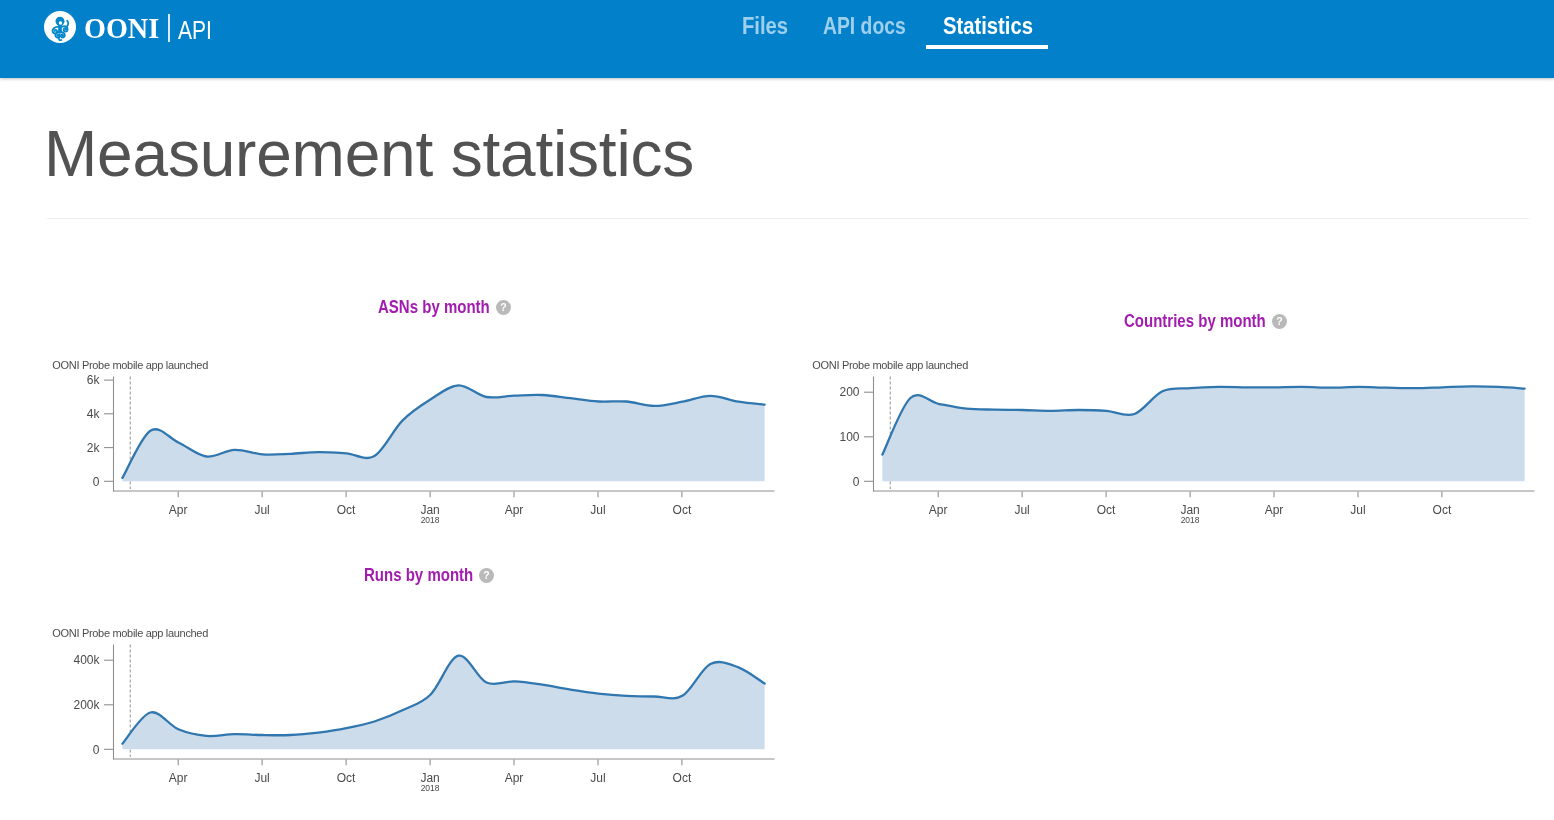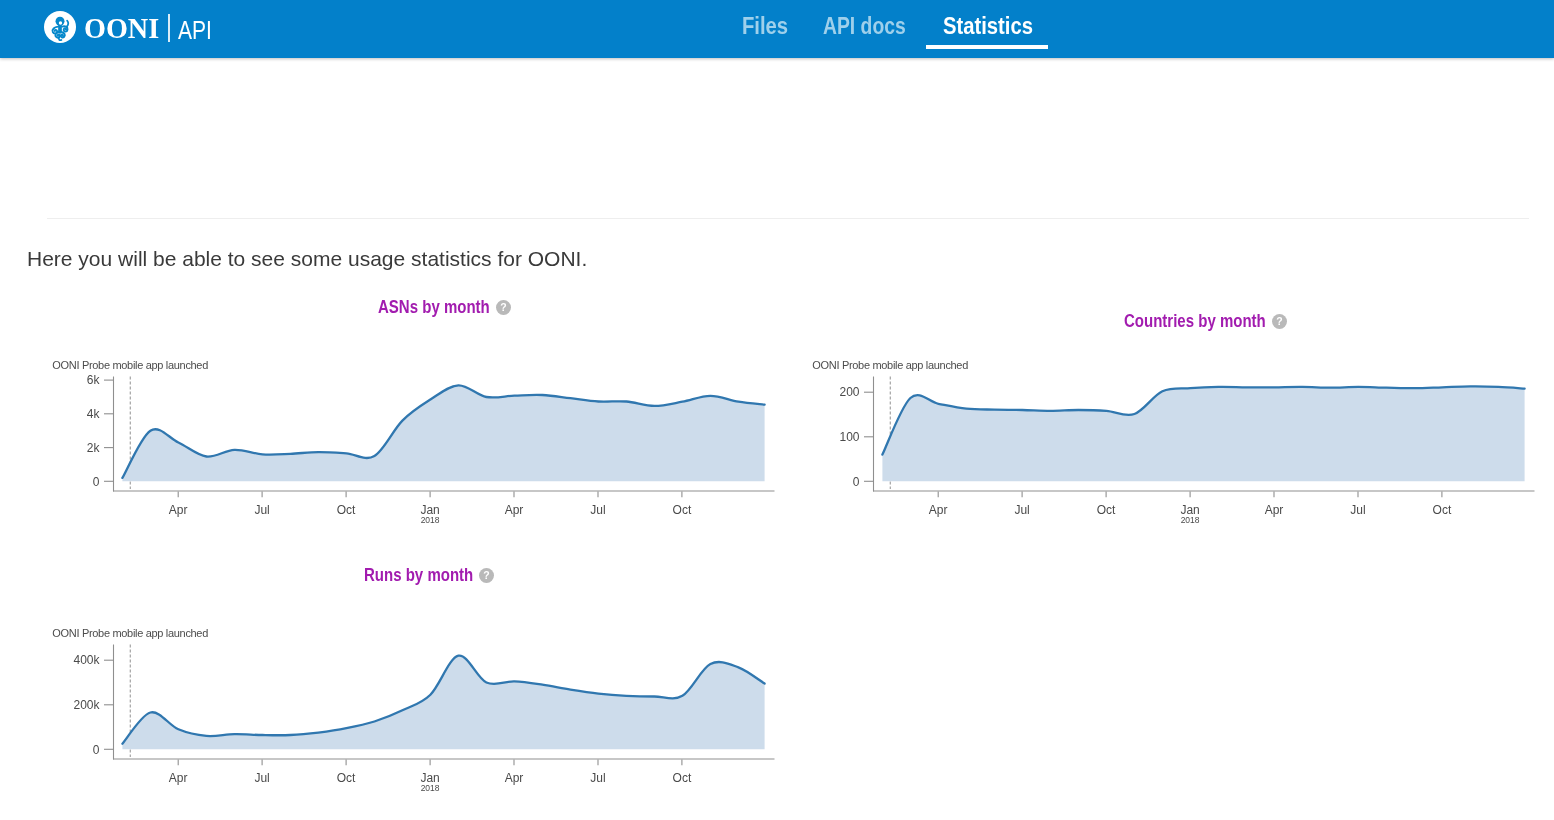--- a/index.html
+++ b/index.html
@@ -1,17 +1,17 @@
 <!DOCTYPE html>
 <html><head><meta charset="utf-8"><title>Measurement statistics</title>
 <style>
 * { margin:0; padding:0; box-sizing:border-box; }
 html,body { width:1554px; height:820px; background:#fff; font-family:"Liberation Sans",sans-serif; overflow:hidden; }
 #page { position:relative; width:1554px; height:820px; }
-.nav { position:absolute; left:0; top:0; width:1554px; height:58px; background:#0380ca; box-shadow:0 1px 3px rgba(0,0,0,0.25); }
+.nav { position:absolute; left:0; top:0; width:1554px; height:78px; background:#0380ca; box-shadow:0 1px 3px rgba(0,0,0,0.25); }
 .logo { position:absolute; left:44px; top:11px; }
 .brand-ooni { position:absolute; left:84px; top:13px; font-family:"Liberation Serif",serif; font-weight:bold; font-size:30px; line-height:30px; color:#fff; transform:scaleX(0.94); transform-origin:left top; }
 .brand-sep { position:absolute; left:167.5px; top:14px; width:2.5px; height:28px; background:rgba(255,255,255,0.85); }
 .brand-api { position:absolute; left:178px; top:17px; font-size:26px; line-height:26px; color:#fff; transform:scaleX(0.81); transform-origin:left top; }
 .navlink { position:absolute; top:15px; font-size:23px; line-height:23px; font-weight:bold; color:#9fd0eb; white-space:nowrap; transform:scaleX(0.88); transform-origin:left top; }
 .nl1 { left:742px; }
 .nl2 { left:823px; transform:scaleX(0.84); }
 .nl3 { left:943px; color:#fff; }
 .underline { position:absolute; left:926px; top:45px; width:122px; height:4px; background:#fff; }
 h1 { position:absolute; left:44px; top:122px; font-size:64px; line-height:64px; font-weight:normal; color:#525252; letter-spacing:-0.2px; white-space:nowrap; }
@@ -47,22 +47,22 @@
         </g>
       </svg>
       <span class="brand-ooni">OONI</span>
       <span class="brand-sep"></span>
       <span class="brand-api">API</span>
 <span class="navlink nl1">Files</span>
       <span class="navlink nl2">API docs</span>
       <span class="navlink nl3">Statistics</span>
       <span class="underline"></span>
     </div>
+<h1>Measurement statistics</h1>
 <div class="hr"></div>
-<div class="lead">Here you will be able to see some usage statistics for OONI.</div>
 <div class="ctitle" id="t1" style="left:378.3px;top:295.5px"><span class="tt" style="margin-right:-23.6px">ASNs by month</span><svg class="hq" width="15" height="15" viewBox="0 0 15 15">
         <circle cx="7.5" cy="7.5" r="7.5" fill="#b9b9b9"></circle>
         <text x="7.5" y="11.3" text-anchor="middle" font-family="Liberation Sans, sans-serif" font-size="10.5" font-weight="bold" fill="#fff">?</text>
       </svg></div>
 <div class="ctitle" id="t2" style="left:1124.3px;top:310px"><span class="tt" style="margin-right:-31.6px">Countries by month</span><svg class="hq" width="15" height="15" viewBox="0 0 15 15">
         <circle cx="7.5" cy="7.5" r="7.5" fill="#b9b9b9"></circle>
         <text x="7.5" y="11.3" text-anchor="middle" font-family="Liberation Sans, sans-serif" font-size="10.5" font-weight="bold" fill="#fff">?</text>
       </svg></div>
 <div class="ctitle" id="t3" style="left:364px;top:563.5px"><span class="tt" style="margin-right:-23px">Runs by month</span><svg class="hq" width="15" height="15" viewBox="0 0 15 15">
         <circle cx="7.5" cy="7.5" r="7.5" fill="#b9b9b9"></circle>

